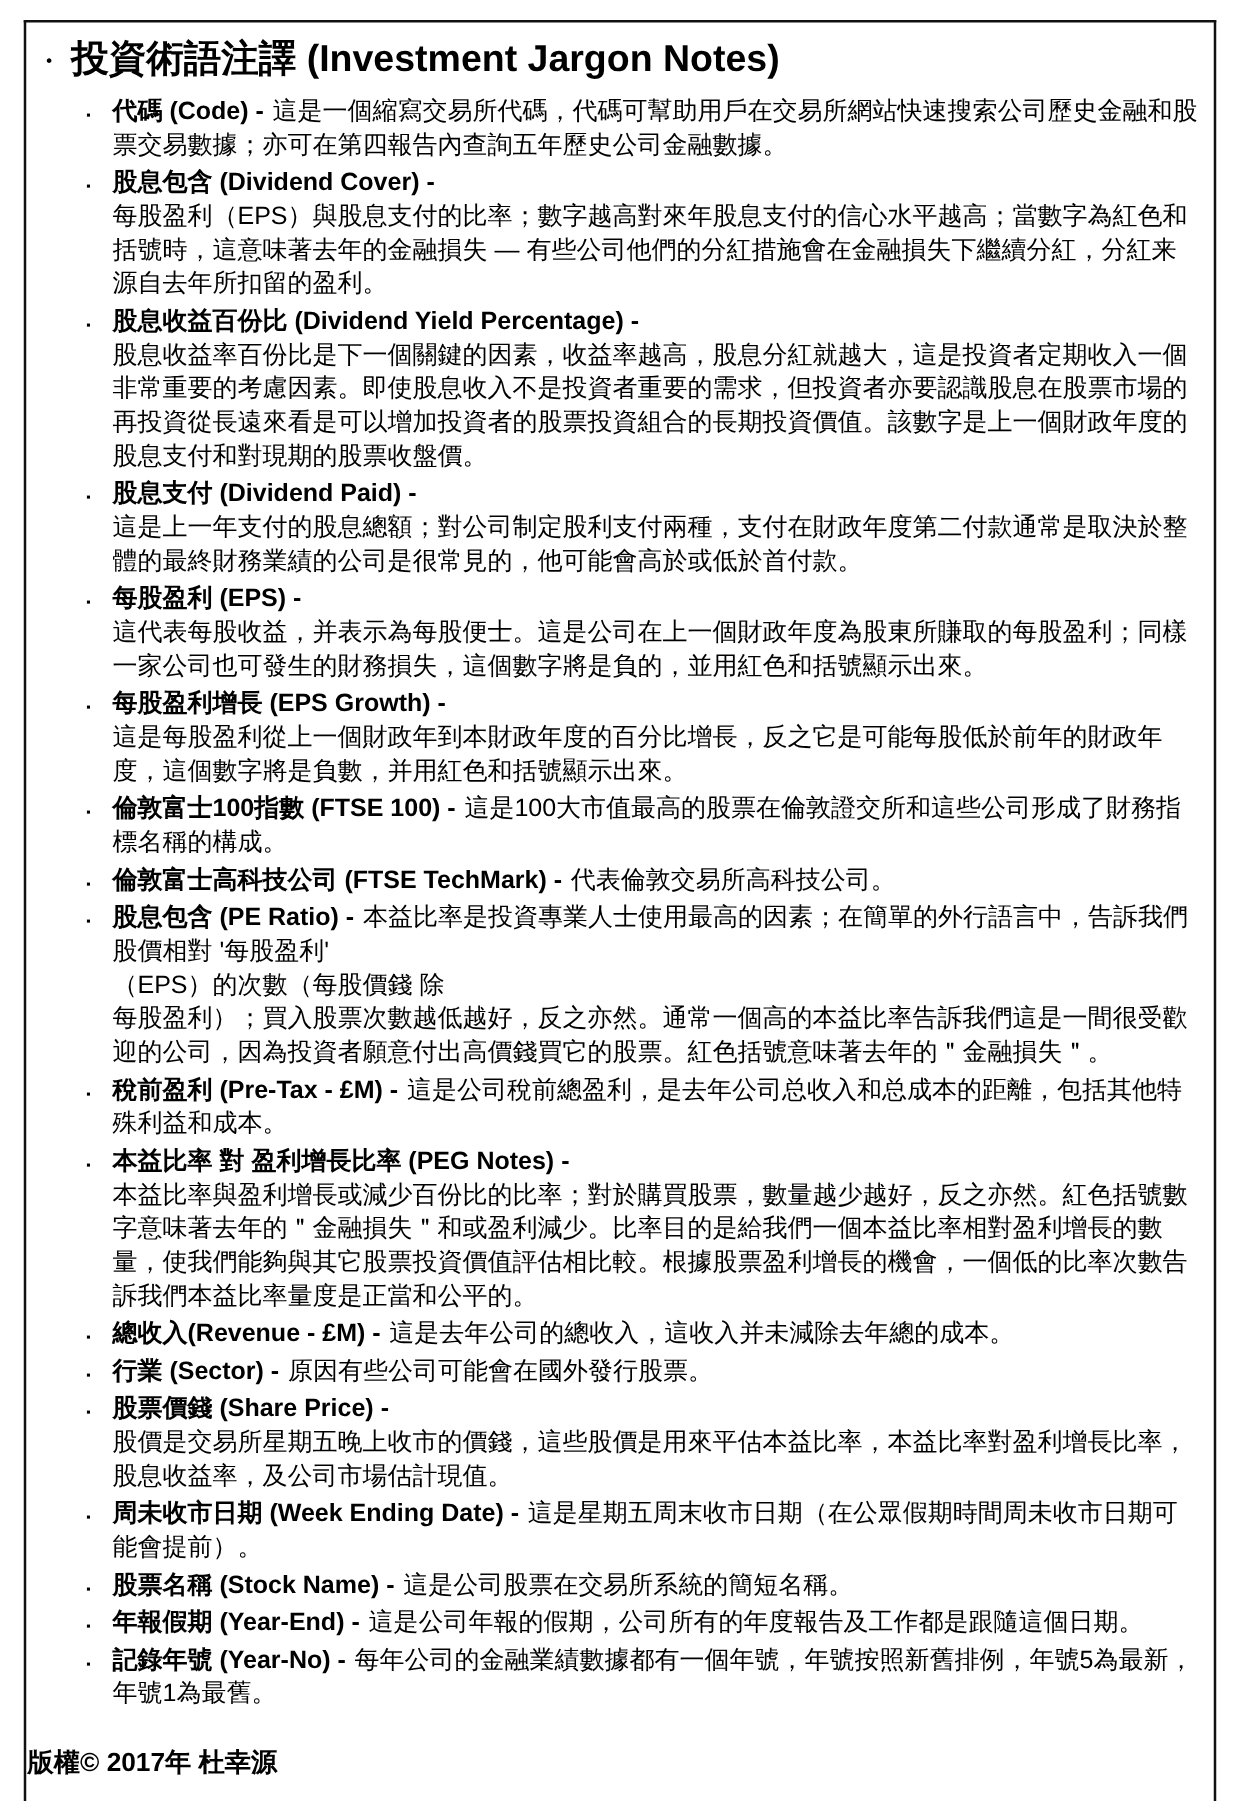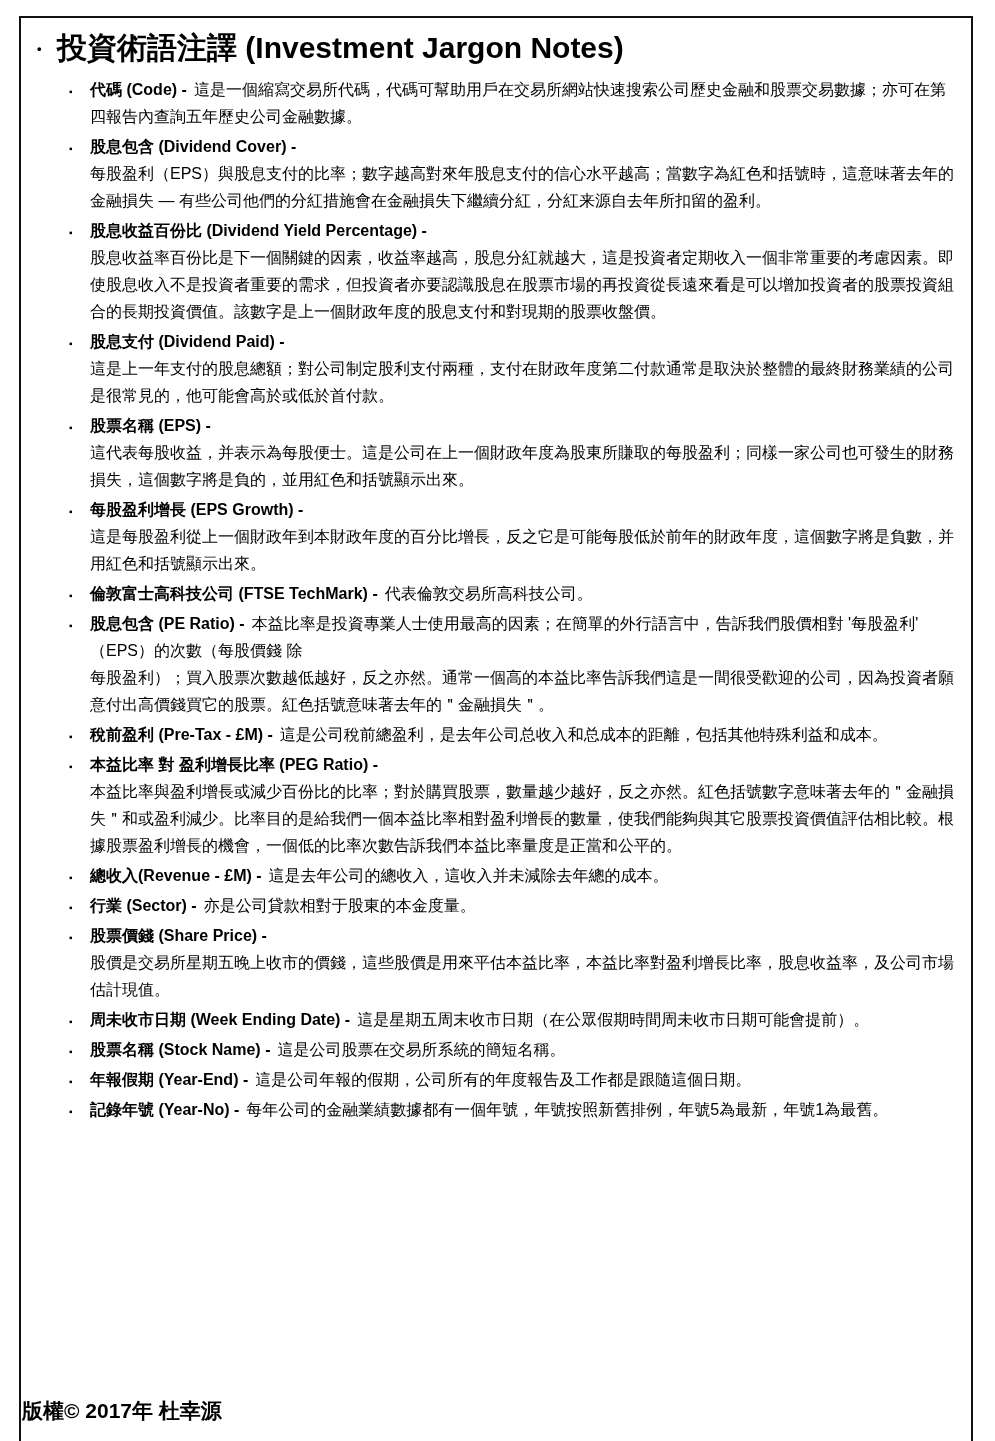--- a/index.html
+++ b/index.html
@@ -24,21 +24,21 @@
   .title-bullet::before {
     content:"•"; position:absolute; left:0; top:12px; font-size:13px; line-height:13px;
   }
   ul.jargon-list {
     list-style:none;
     margin:8px 0 0 0;
     padding:0 12px 0 69px;
   }
   li.item {
     position:relative;
-    font-size:16px; line-height:27px;
+    font-size:20px; line-height:27px;
     margin:0 0 3px 0;
     font-weight:400;
   }
   li.item .bullet { position:absolute; left:-21px; top:0; }
   li.item .bullet::before { content:"▪"; font-size:10px; line-height:27px; }
   .term { font-weight:700; white-space:pre-wrap; }
   .desc { white-space:pre-wrap; }
   li.item.block .desc { display:block; }
   li.item:not(.block) .desc { margin-left:7px; }
   .copyright {
@@ -52,30 +52,31 @@
 <div class="doc-box">
   <div class="doc-title">
     <span class="title-bullet"></span>
     <span>投資術語注譯 (Investment Jargon Notes)</span>
   </div>
   <ul class="jargon-list">
       <li class="item"><span class="bullet"></span><span class="term">代碼 (Code) -</span><span class="desc">這是一個縮寫交易所代碼，代碼可幫助用戶在交易所網站快速搜索公司歷史金融和股票交易數據；亦可在第四報告內查詢五年歷史公司金融數據。</span></li>
       <li class="item block"><span class="bullet"></span><span class="term">股息包含 (Dividend Cover) -</span><span class="desc">每股盈利（EPS）與股息支付的比率；數字越高對來年股息支付的信心水平越高；當數字為紅色和括號時，這意味著去年的金融損失 — 有些公司他們的分紅措施會在金融損失下繼續分紅，分紅来源自去年所扣留的盈利。</span></li>
       <li class="item block"><span class="bullet"></span><span class="term">股息收益百份比 (Dividend Yield Percentage) -</span><span class="desc">股息收益率百份比是下一個關鍵的因素，收益率越高，股息分紅就越大，這是投資者定期收入一個非常重要的考慮因素。即使股息收入不是投資者重要的需求，但投資者亦要認識股息在股票市場的再投資從長遠來看是可以增加投資者的股票投資組合的長期投資價值。該數字是上一個財政年度的股息支付和對現期的股票收盤價。</span></li>
       <li class="item block"><span class="bullet"></span><span class="term">股息支付 (Dividend Paid) -</span><span class="desc">這是上一年支付的股息總額；對公司制定股利支付兩種，支付在財政年度第二付款通常是取決於整體的最終財務業績的公司是很常見的，他可能會高於或低於首付款。</span></li>
-      <li class="item block"><span class="bullet"></span><span class="term">股票名稱 (EPS) -</span><span class="desc">這代表每股收益，并表示為每股便士。這是公司在上一個財政年度為股東所賺取的每股盈利；同樣一家公司也可發生的財務損失，這個數字將是負的，並用紅色和括號顯示出來。</span></li>
+      <li class="item block"><span class="bullet"></span><span class="term">每股盈利 (EPS) -</span><span class="desc">這代表每股收益，并表示為每股便士。這是公司在上一個財政年度為股東所賺取的每股盈利；同樣一家公司也可發生的財務損失，這個數字將是負的，並用紅色和括號顯示出來。</span></li>
       <li class="item block"><span class="bullet"></span><span class="term">每股盈利增長 (EPS Growth) -</span><span class="desc">這是每股盈利從上一個財政年到本財政年度的百分比增長，反之它是可能每股低於前年的財政年度，這個數字將是負數，并用紅色和括號顯示出來。</span></li>
+      <li class="item"><span class="bullet"></span><span class="term">倫敦富士100指數 (FTSE 100) -</span><span class="desc">這是100大市值最高的股票在倫敦證交所和這些公司形成了財務指標名稱的構成。</span></li>
       <li class="item"><span class="bullet"></span><span class="term">倫敦富士高科技公司 (FTSE TechMark) -</span><span class="desc">代表倫敦交易所高科技公司。</span></li>
       <li class="item"><span class="bullet"></span><span class="term">股息包含 (PE Ratio) -</span><span class="desc">本益比率是投資專業人士使用最高的因素；在簡單的外行語言中，告訴我們股價相對 '每股盈利'
 （EPS）的次數（每股價錢 除
 每股盈利）；買入股票次數越低越好，反之亦然。通常一個高的本益比率告訴我們這是一間很受歡迎的公司，因為投資者願意付出高價錢買它的股票。紅色括號意味著去年的＂金融損失＂。</span></li>
       <li class="item"><span class="bullet"></span><span class="term">稅前盈利 (Pre-Tax - £M) -</span><span class="desc">這是公司稅前總盈利，是去年公司总收入和总成本的距離，包括其他特殊利益和成本。</span></li>
-      <li class="item block"><span class="bullet"></span><span class="term">本益比率 對 盈利增長比率 (PEG Ratio) -</span><span class="desc">本益比率與盈利增長或減少百份比的比率；對於購買股票，數量越少越好，反之亦然。紅色括號數字意味著去年的＂金融損失＂和或盈利減少。比率目的是給我們一個本益比率相對盈利增長的數量，使我們能夠與其它股票投資價值評估相比較。根據股票盈利增長的機會，一個低的比率次數告訴我們本益比率量度是正當和公平的。</span></li>
+      <li class="item block"><span class="bullet"></span><span class="term">本益比率 對 盈利增長比率 (PEG Notes) -</span><span class="desc">本益比率與盈利增長或減少百份比的比率；對於購買股票，數量越少越好，反之亦然。紅色括號數字意味著去年的＂金融損失＂和或盈利減少。比率目的是給我們一個本益比率相對盈利增長的數量，使我們能夠與其它股票投資價值評估相比較。根據股票盈利增長的機會，一個低的比率次數告訴我們本益比率量度是正當和公平的。</span></li>
       <li class="item"><span class="bullet"></span><span class="term">總收入(Revenue - £M) -</span><span class="desc">這是去年公司的總收入，這收入并未減除去年總的成本。</span></li>
-      <li class="item"><span class="bullet"></span><span class="term">行業 (Sector) -</span><span class="desc">亦是公司貸款相對于股東的本金度量。</span></li>
+      <li class="item"><span class="bullet"></span><span class="term">行業 (Sector) -</span><span class="desc">原因有些公司可能會在國外發行股票。</span></li>
       <li class="item block"><span class="bullet"></span><span class="term">股票價錢 (Share Price) -</span><span class="desc">股價是交易所星期五晚上收市的價錢，這些股價是用來平估本益比率，本益比率對盈利增長比率，股息收益率，及公司市場估計現值。</span></li>
       <li class="item"><span class="bullet"></span><span class="term">周未收市日期 (Week Ending Date) -</span><span class="desc">這是星期五周末收市日期（在公眾假期時間周未收市日期可能會提前）。</span></li>
       <li class="item"><span class="bullet"></span><span class="term">股票名稱 (Stock Name) -</span><span class="desc">這是公司股票在交易所系統的簡短名稱。</span></li>
       <li class="item"><span class="bullet"></span><span class="term">年報假期 (Year-End) -</span><span class="desc">這是公司年報的假期，公司所有的年度報告及工作都是跟隨這個日期。</span></li>
       <li class="item"><span class="bullet"></span><span class="term">記錄年號 (Year-No) -</span><span class="desc">每年公司的金融業績數據都有一個年號，年號按照新舊排例，年號5為最新，年號1為最舊。</span></li>
     </ul>
 </div>
 
 <div class="copyright">版權© 2017年 杜幸源</div>
 

